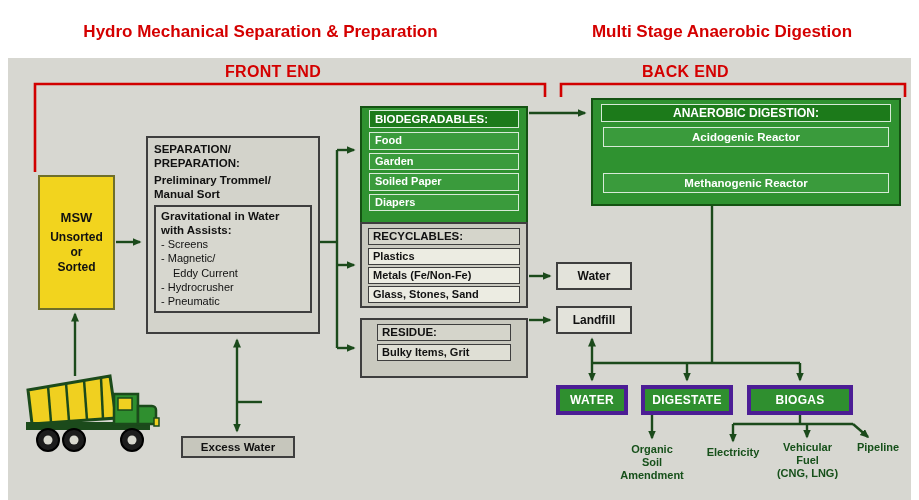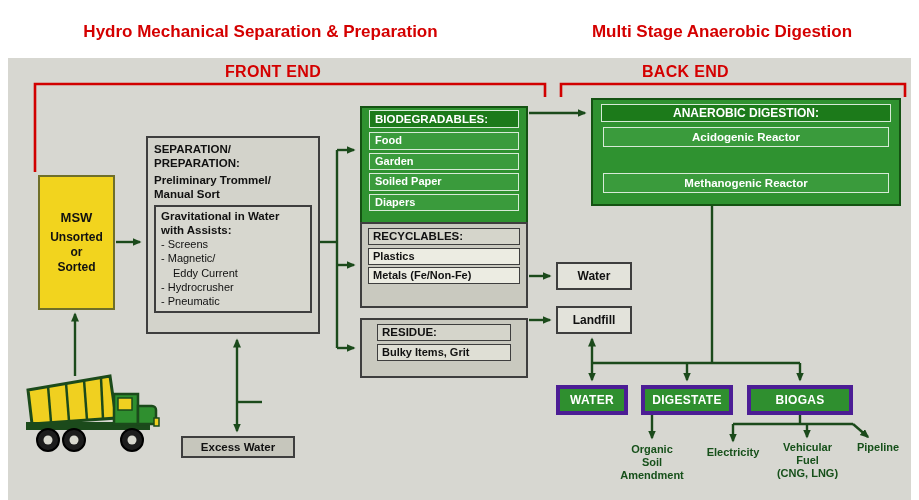--- a/index.html
+++ b/index.html
@@ -121,20 +121,21 @@
   <div class="abs green-box" style="left:591px;top:98px;width:310px;height:108px;">
     <div class="green-title" style="position:absolute;left:8px;right:8px;top:4px;text-align:center;font-size:12px;margin:0;">ANAEROBIC DIGESTION:</div>
     <div class="green-item" style="position:absolute;left:10px;right:10px;top:27px;text-align:center;font-size:11.5px;line-height:16px;margin:0;">Acidogenic Reactor</div>
     <div class="green-item" style="position:absolute;left:10px;right:10px;top:73px;text-align:center;font-size:11.5px;line-height:16px;margin:0;">Methanogenic Reactor</div>
   </div>
 
   <div class="abs gray-container" style="left:360px;top:222px;width:168px;height:86px;padding:4px 6px;">
     <div class="gray-title">RECYCLABLES:</div>
     <div class="gray-item">Plastics</div>
     <div class="gray-item">Metals (Fe/Non-Fe)</div>
+    <div class="gray-item">Glass, Stones, Sand</div>
   </div>
 
   <div class="abs gray-container" style="left:360px;top:318px;width:168px;height:60px;padding:4px 15px;">
     <div class="gray-title">RESIDUE:</div>
     <div class="gray-item" style="background:#dfdfd5;">Bulky Items, Grit</div>
   </div>
 
   <div class="abs out-box" style="left:556px;top:262px;width:76px;height:28px;">Water</div>
   <div class="abs out-box" style="left:556px;top:306px;width:76px;height:28px;">Landfill</div>
 

